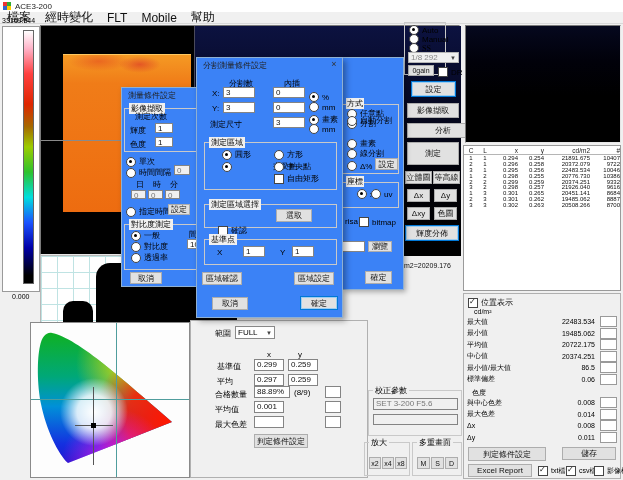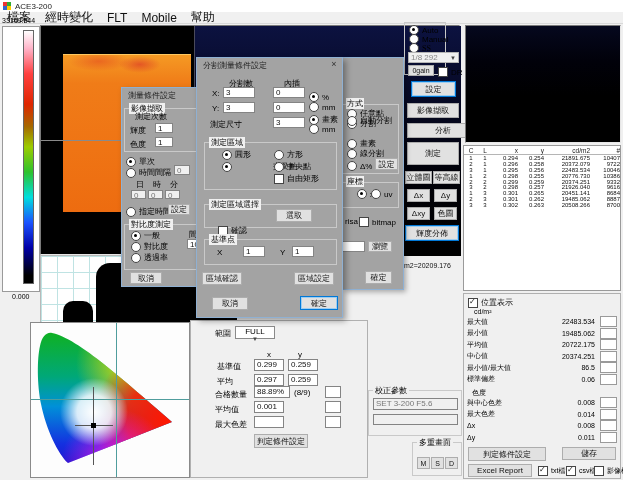--- a/index.html
+++ b/index.html
@@ -25,21 +25,21 @@
   .radio.on::after{content:'';position:absolute;left:2px;top:2px;width:3px;height:3px;border-radius:50%;background:#000;}
   .check{width:8px;height:8px;min-width:8px;border:1px solid #444;background:#fff;position:relative;display:inline-block;}
   .check.on::after{content:'✓';position:absolute;left:0px;top:-2px;font-size:8px;color:#111;}
   .lbl{font-size:8px;white-space:nowrap;}
   .tiny{font-size:7px;}
   .sunken{border:1px solid;border-color:#7a7a7a #e6e6e6 #e6e6e6 #7a7a7a;}
   .dropdown{background:#fff;border:1px solid #8a8a8a;font-size:8px;display:flex;align-items:center;justify-content:space-between;padding:0 2px;}
   .dropdown.dis{background:#f0f0f0;color:#888;border-color:#b5b5b5;}
   .dd-arrow{font-size:6px;color:#444;}
   
-  .dialog{background:#a3a3a3;border:1px solid #8fb0d2;box-shadow:3px 3px 6px rgba(0,0,0,0.35);overflow:hidden;}
+  .dialog{background:#3b82f6;border:1px solid #8fb0d2;box-shadow:3px 3px 6px rgba(0,0,0,0.35);overflow:hidden;}
   .dtitle{font-size:8px;color:#222;position:absolute;top:2px;left:6px;white-space:nowrap;}
   .dclose{position:absolute;top:1px;font-size:9px;color:#333;width:14px;text-align:center;}
   
   .thead{display:flex;font-size:6.5px;color:#222;border-bottom:1px solid #b5b5b5;height:8px;align-items:center;}
   .trow{display:flex;font-size:6px;height:5.9px;align-items:center;color:#111;}
   .tc0{width:14px;text-align:center;}
   .tc1{width:14px;text-align:center;}
   .tc2{width:26px;text-align:right;}
   .tc3{width:26px;text-align:right;}
   .tc4{width:46px;text-align:right;}
@@ -138,21 +138,21 @@
     </svg>
     <div class="abs" style="left:85px;top:0;width:1px;height:154px;background:#4f9d9d;"></div>
     <div class="abs" style="left:0;top:76px;width:158px;height:1px;background:#4f9d9d;"></div>
     <div class="abs" style="left:62px;top:64px;width:1px;height:78px;background:#555;"></div>
     <div class="abs" style="left:44px;top:102px;width:38px;height:1px;background:#555;"></div>
     <div class="abs" style="left:60px;top:100px;width:5px;height:5px;background:#000;"></div>
   </div>
 
   <div class="abs" style="left:190px;top:320px;width:178px;height:158px;border:1px solid #b0b0b0;background:#f0f0f0;">
     <span class="abs lbl" style="left:24px;top:7px;">範圍</span>
-    <div class="abs dropdown" style="left:44px;top:5px;width:40px;height:13px;flex-direction:column;">
+    <div class="abs dropdown" style="left:44px;top:5px;width:40px;height:13px;">
       <span>FULL</span>
         <span class="dd-arrow">▼</span>
     </div>
     <span class="abs lbl" style="left:76px;top:29px;">x</span>
     <span class="abs lbl" style="left:107px;top:29px;">y</span>
     <span class="abs lbl" style="left:26px;top:40px;">基準值</span>
     <div class="abs input" style="left:63px;top:38px;width:30px;height:12px;">0.299</div>
     <div class="abs input" style="left:97px;top:38px;width:30px;height:12px;">0.259</div>
     <span class="abs lbl" style="left:26px;top:55px;">平均</span>
     <div class="abs input" style="left:63px;top:53px;width:30px;height:12px;">0.297</div>
@@ -169,20 +169,26 @@
     <div class="abs input" style="left:134px;top:95px;width:16px;height:12px;"></div>
     <div class="abs btn" style="left:63px;top:113px;width:54px;height:14px;">判定條件設定</div>
   </div>
 
   <div class="abs group" style="left:368px;top:390px;width:94px;height:46px;">
     <span class="glabel">校正參數</span>
     <div class="abs input dis" style="left:4px;top:7px;width:85px;height:12px;">SET 3-200 F5.6</div>
     <div class="abs input dis" style="left:4px;top:23px;width:85px;height:11px;"></div>
   </div>
 
+  <div class="abs group" style="left:364px;top:442px;width:46px;height:34px;">
+    <span class="glabel">放大</span>
+    <div class="abs btn" style="left:4px;top:14px;width:12px;height:12px;font-size:7px;">x2</div>
+    <div class="abs btn" style="left:17px;top:14px;width:12px;height:12px;font-size:7px;">x4</div>
+    <div class="abs btn" style="left:30px;top:14px;width:12px;height:12px;font-size:7px;">x8</div>
+  </div>
 
   <div class="abs group" style="left:412px;top:442px;width:50px;height:34px;">
     <span class="glabel">多重畫面</span>
     <div class="abs btn" style="left:4px;top:14px;width:13px;height:12px;font-size:7px;">M</div>
     <div class="abs btn" style="left:18px;top:14px;width:13px;height:12px;font-size:7px;">S</div>
     <div class="abs btn" style="left:32px;top:14px;width:13px;height:12px;font-size:7px;">D</div>
   </div>
 
   <div class="abs group" style="left:404px;top:22px;width:42px;height:53px;">
     <div class="ctl abs" style="left:4px;top:2px;">

